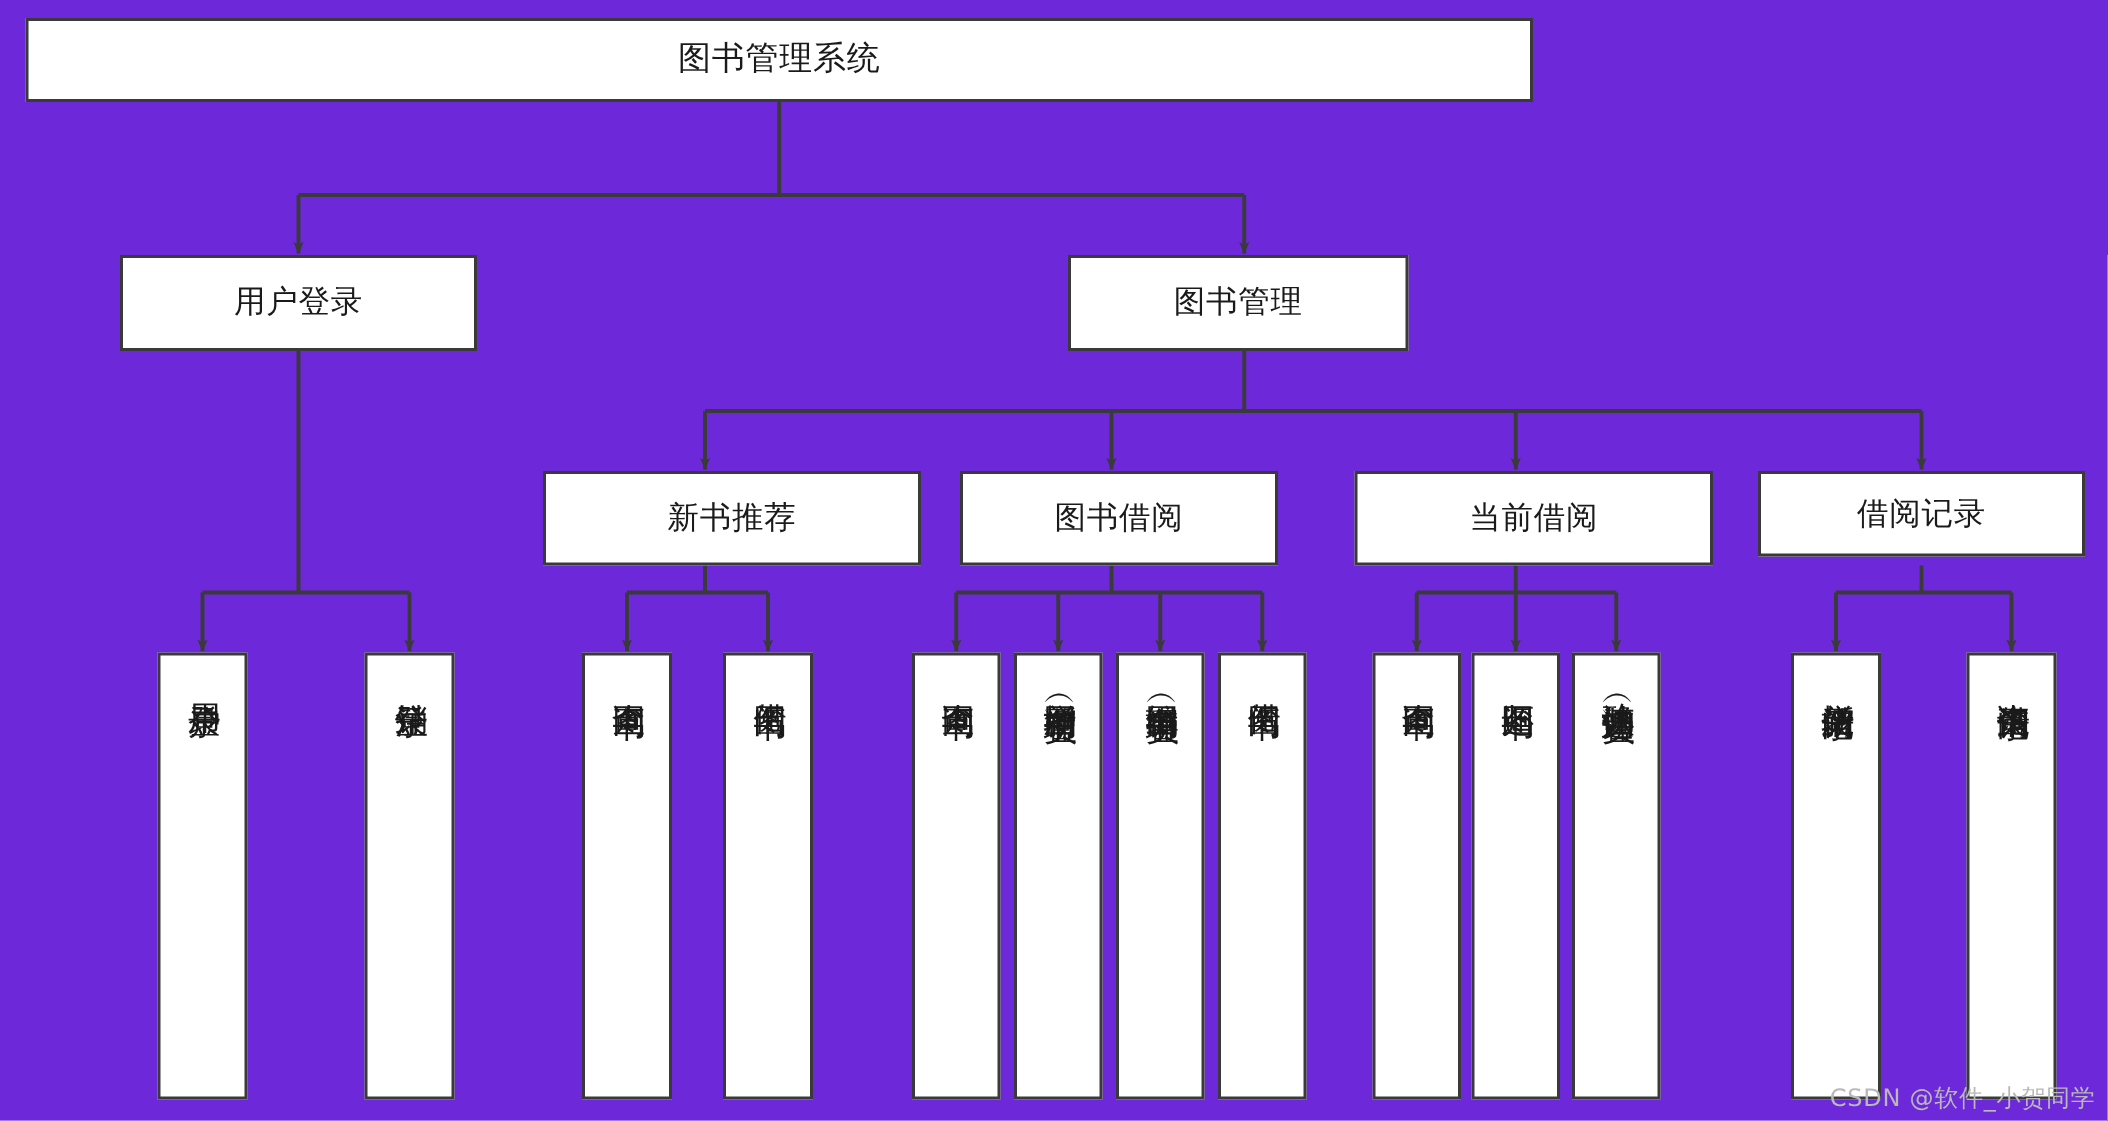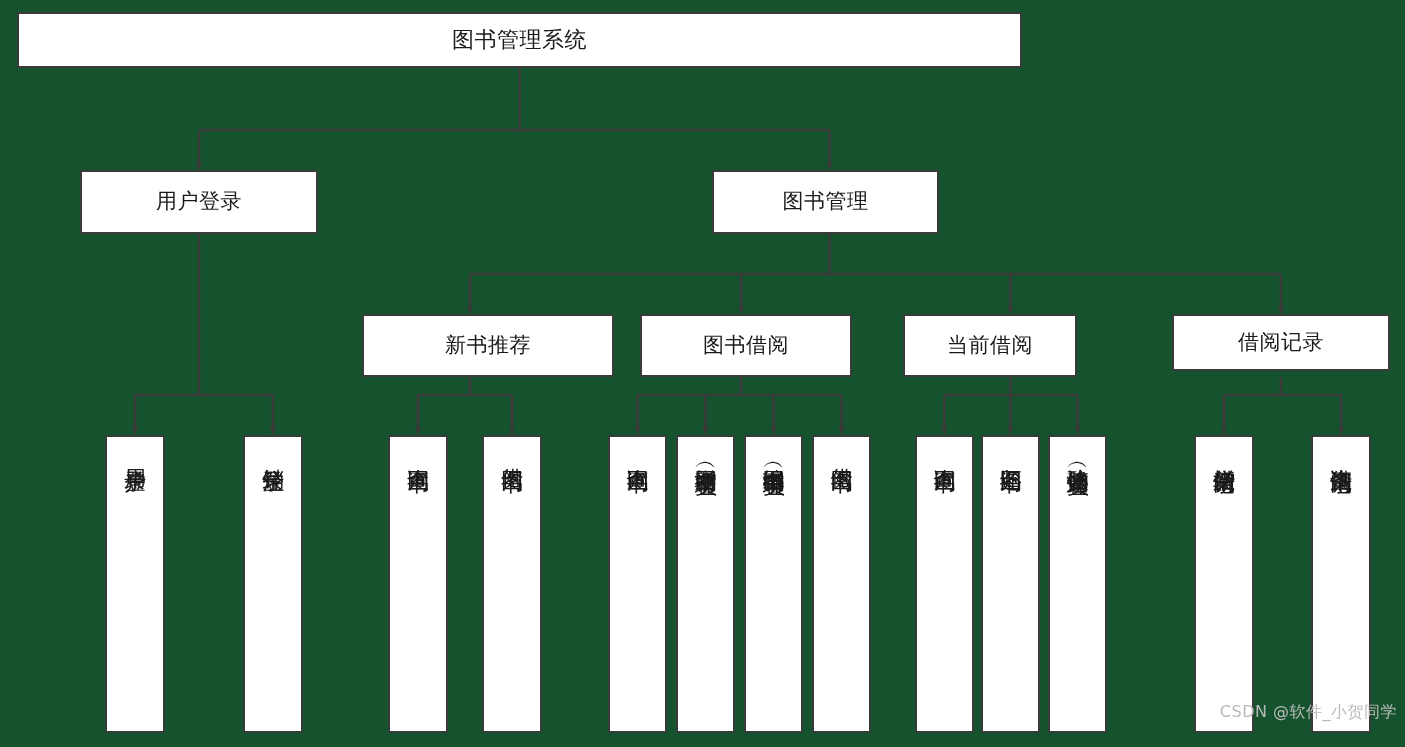--- a/index.html
+++ b/index.html
@@ -11,21 +11,21 @@
   body {
     width: 1405px;
     height: 747px;
     font-family: "DejaVu Sans", "Liberation Sans", sans-serif;
     overflow: hidden;
   }
   #diagram-root {
     position: relative;
     width: 1405px;
     height: 747px;
-    background: #14532d;
+    background: #6d28d9;
   }
   svg.edges {
     position: absolute;
     left: 0;
     top: 0;
     width: 1405px;
     height: 747px;
     pointer-events: none;
   }
   .node {
@@ -59,21 +59,21 @@
     letter-spacing: 1px;
     white-space: nowrap;
     color: #1a1a1a;
   }
   .htext {
     white-space: nowrap;
   }
   .watermark {
     position: absolute;
     right: 8px;
-    bottom: 24px;
+    bottom: 4px;
     font-size: 16px;
     color: #b9b9b9;
     letter-spacing: 0.5px;
     white-space: nowrap;
     user-select: none;
   }
 </style>
 </head>
 <body>
 
@@ -130,21 +130,21 @@
       </div>
       <div class="node horiz" style="left: 712px; top: 170px; width: 227px; height: 64px;">
         <span class="htext">图书管理</span>
       </div>
       <div class="node horiz" style="left: 362px; top: 314px; width: 252px; height: 63px;">
         <span class="htext">新书推荐</span>
       </div>
       <div class="node horiz" style="left: 640px; top: 314px; width: 212px; height: 63px;">
         <span class="htext">图书借阅</span>
       </div>
-      <div class="node horiz" style="left: 903px; top: 314px; width: 174px; height: 63px;">
+      <div class="node horiz" style="left: 903px; top: 314px; width: 239px; height: 63px;">
         <span class="htext">当前借阅</span>
       </div>
       <div class="node horiz" style="left: 1172px; top: 314px; width: 218px; height: 57px;">
         <span class="htext">借阅记录</span>
       </div>
       <div class="node leaf" style="left: 105px; top: 435px; width: 60px; height: 298px;">
         <span class="vtext">用户登录</span>
       </div>
       <div class="node leaf" style="left: 243px; top: 435px; width: 60px; height: 298px;">
         <span class="vtext">注销登录</span>

